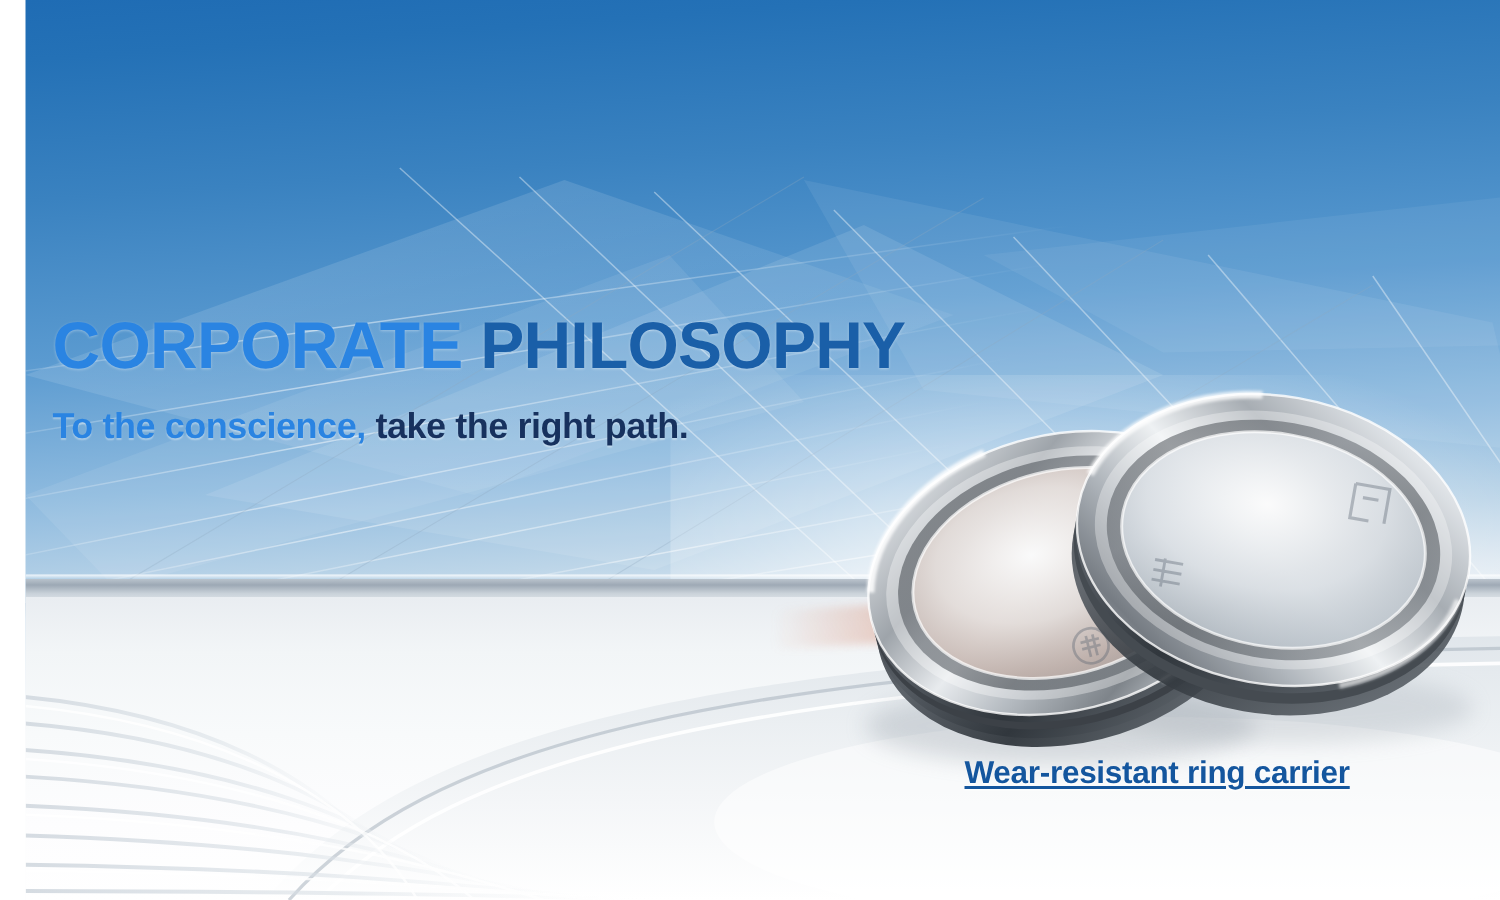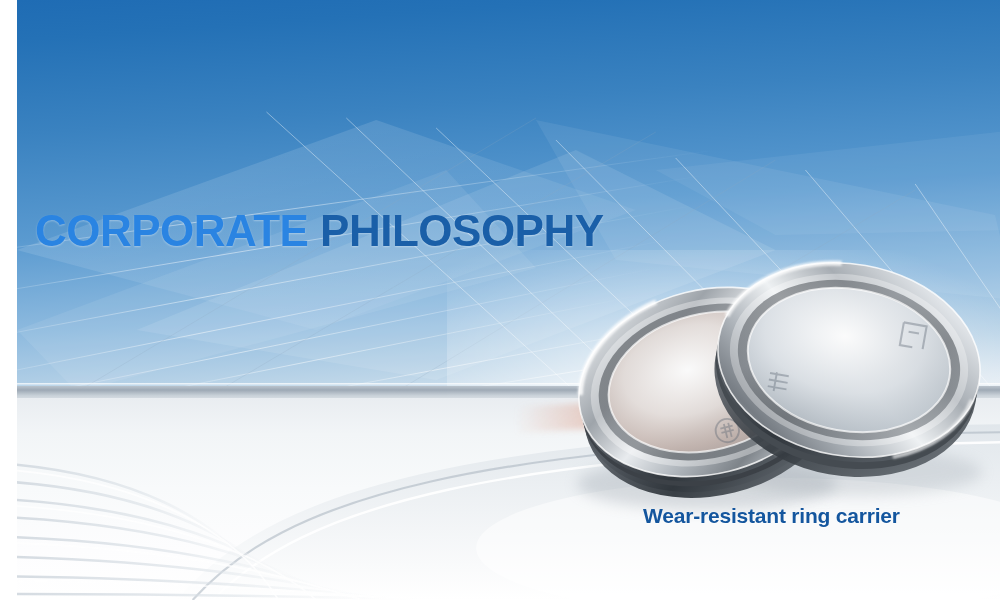--- a/index.html
+++ b/index.html
@@ -110,20 +110,21 @@
   .rings{position:absolute;left:540px;top:232px;width:460px;height:290px;}
   .rings svg{display:block;width:100%;height:100%;}
 
   
   .caption{
     position:absolute;left:626px;top:504px;
     font-size:21px;font-weight:bold;letter-spacing:-0.2px;
     color:#14569e;
     white-space:nowrap;
     text-shadow:0 1px 1px rgba(255,255,255,.6);
+    text-decoration:underline;
   }
 
   
   .wm{fill:none;stroke:rgba(90,100,112,.38);stroke-width:2;}
 </style>
 </head>
 <body>
 
 <div class="banner">
 
@@ -322,18 +323,19 @@
           <path d="M-10,-10 H10 M-10,-3 H10 M-10,4 H10 M-3,-12 V8"></path>
         </g>
       </g>
     </svg>
   </div>
 
   <div class="copy">
 
     <h1 class="headline"><span class="hl-a">CORPORATE </span><span class="hl-b">PHILOSOPHY</span></h1>
 
+    <p class="subline"><span class="sl-a">To the conscience, </span><span class="sl-b">take the right path.</span></p>
 
   </div>
 
   <div class="caption">Wear-resistant ring carrier</div>
 
 </div>
 
 </body></html>

